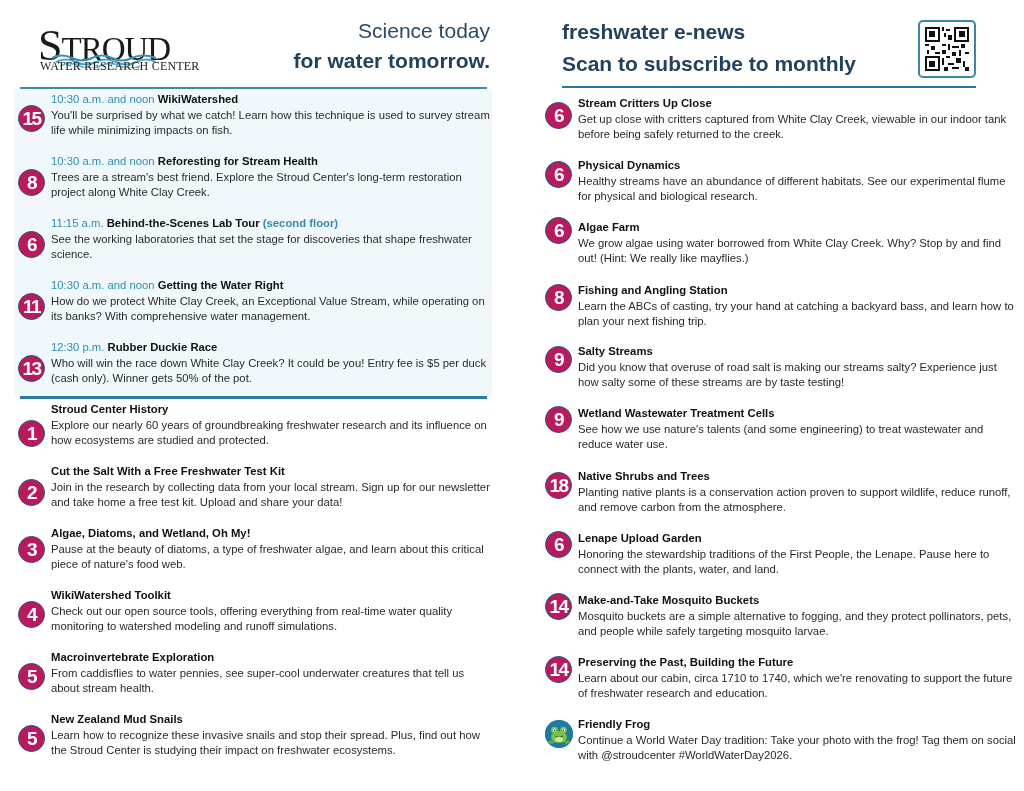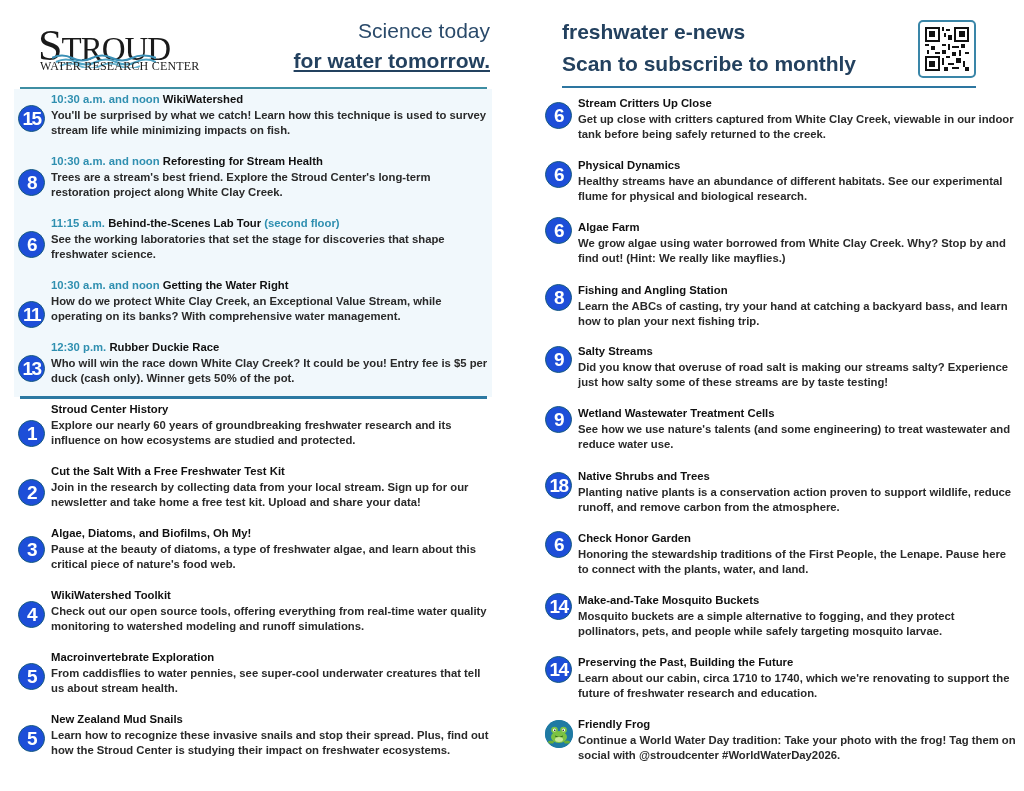--- a/index.html
+++ b/index.html
@@ -10,47 +10,47 @@
 
   
   .logo { position: absolute; left: 38px; top: 20px; width: 118px; height: 58px; }
   .logo .word { position: absolute; left: 0; top: 8px; font-family: Liberation Serif, serif; font-size: 33px; color: #1a1a1a; letter-spacing: -1px; line-height: 36px; }
   .logo .word .big { font-size: 44px; }
   .logo .waves { position: absolute; left: 14px; top: 32px; width: 104px; height: 16px; }
   .logo .sub { position: absolute; left: 2px; top: 39px; font-family: "Liberation Serif", serif; font-size: 12px; color: #1a1a1a; letter-spacing: 0.2px; white-space: nowrap; }
 
   .tagline { position: absolute; right: 534px; top: 18px; text-align: right; color: #23415f; margin-left: 8px; }
   .tagline .l1 { font-size: 21px; line-height: 26px; color: #2a4a6a; }
-  .tagline .l2 { font-size: 21px; line-height: 34px; font-weight: bold; color: #23415f; text-decoration: underline; }
+  .tagline .l2 { font-size: 21px; line-height: 34px; font-weight: bold; color: #23415f; }
 
   
   .subscribe { position: absolute; left: 562px; top: 16px; color: #23415f; font-weight: bold; font-size: 21px; line-height: 32px; }
   .qr { position: absolute; left: 918px; top: 20px; width: 58px; height: 58px; border: 2px solid #3a86a8; border-radius: 5px; padding: 5px; background: #fff; }
   .qr svg { width: 44px; height: 44px; display: block; }
 
   .rule-left-top { position: absolute; left: 20px; top: 87px; width: 467px; height: 2px; background: #3e8ea3; }
   .rule-right-top { position: absolute; left: 562px; top: 86px; width: 414px; height: 2px; background: #2d76a0; }
 
   
   .timed-panel { position: absolute; left: 14px; top: 89px; width: 478px; height: 308px; background: #f1f8fc; }
   .rule-mid { position: absolute; left: 20px; top: 396px; width: 467px; height: 3px; background: #2c79a2; }
 
   
   .event { position: absolute; width: 460px; }
   .event .badge {
     position: absolute; left: 0; width: 27px; height: 27px; border-radius: 50%;
-    background: #1d4ed8; color: #fff; font-weight: bold; font-size: 19px;
+    background: #be185d; color: #fff; font-weight: bold; font-size: 19px;
     display: flex; align-items: center; justify-content: center; letter-spacing: -1.5px;
     border: 1px solid #155a80;
   }
   .event .text { position: absolute; left: 33px; top: 0; width: 440px; font-size: 11.3px; line-height: 15.5px; }
   .event .title { font-weight: bold; color: #111; }
-  .event .time { font-weight: bold; color: #2f8fb0; margin-top: 24px; }
+  .event .time { font-weight: normal; color: #2f8fb0; margin-top: 24px; }
   .event .note { font-weight: bold; color: #2f8fb0; }
-  .event .desc { color: #2a2a2a; font-weight: bold; }
+  .event .desc { color: #2a2a2a; }
 
   .frog-badge { position: absolute; left: 0; width: 28px; height: 28px; border-radius: 50%; background: #1f7aa3; overflow: hidden; }
 </style>
 </head>
 <body>
 
 <div class="page">
 
   <div class="logo">
     <div class="word"><span class="big">S</span><span>TROUD</span></div>
@@ -139,21 +139,21 @@
     <div class="badge" style="top:15px;">6</div>
     <div class="text">
       <span class="time">11:15 a.m.</span>
       <span class="title">Behind-the-Scenes Lab Tour</span>
       <span class="note">(second floor)</span><br>
       <span class="desc">See the working laboratories that set the stage for discoveries that shape freshwater science.</span>
     </div>
   </div>
 
   <div class="event" style="left:18px; top:278px;">
-    <div class="badge" style="top:15px;margin-top:8px;">11</div>
+    <div class="badge" style="top:15px;">11</div>
     <div class="text">
       <span class="time">10:30 a.m. and noon</span>
       <span class="title">Getting the Water Right</span><br>
       <span class="desc">How do we protect White Clay Creek, an Exceptional Value Stream, while operating on its banks? With comprehensive water management.</span>
     </div>
   </div>
 
   <div class="event" style="left:18px; top:340px;">
     <div class="badge" style="top:15px;">13</div>
     <div class="text">
@@ -175,21 +175,21 @@
     <div class="badge" style="top:15px;">2</div>
     <div class="text">
       <span class="title">Cut the Salt With a Free Freshwater Test Kit</span><br>
       <span class="desc">Join in the research by collecting data from your local stream. Sign up for our newsletter and take home a free test kit. Upload and share your data!</span>
     </div>
   </div>
 
   <div class="event" style="left:18px; top:526px;">
     <div class="badge" style="top:10px;">3</div>
     <div class="text">
-      <span class="title">Algae, Diatoms, and Biofilms, Oh My!</span><br>
+      <span class="title">Algae, Diatoms, and Wetland, Oh My!</span><br>
       <span class="desc">Pause at the beauty of diatoms, a type of freshwater algae, and learn about this critical piece of nature's food web.</span>
     </div>
   </div>
 
   <div class="event" style="left:18px; top:588px;">
     <div class="badge" style="top:13px;">4</div>
     <div class="text">
       <span class="title">WikiWatershed Toolkit</span><br>
       <span class="desc">Check out our open source tools, offering everything from real-time water quality monitoring to watershed modeling and runoff simulations.</span>
     </div>
@@ -263,21 +263,21 @@
     <div class="badge" style="top:3px;">18</div>
     <div class="text">
       <span class="title">Native Shrubs and Trees</span><br>
       <span class="desc">Planting native plants is a conservation action proven to support wildlife, reduce runoff, and remove carbon from the atmosphere.</span>
     </div>
   </div>
 
   <div class="event" style="left:545px; top:531px;">
     <div class="badge" style="top:0px;">6</div>
     <div class="text">
-      <span class="title">Check Honor Garden</span><br>
+      <span class="title">Lenape Upload Garden</span><br>
       <span class="desc">Honoring the stewardship traditions of the First People, the Lenape. Pause here to connect with the plants, water, and land.</span>
     </div>
   </div>
 
   <div class="event" style="left:545px; top:593px;">
     <div class="badge" style="top:0px;">14</div>
     <div class="text">
       <span class="title">Make-and-Take Mosquito Buckets</span><br>
       <span class="desc">Mosquito buckets are a simple alternative to fogging, and they protect pollinators, pets, and people while safely targeting mosquito larvae.</span>
     </div>

